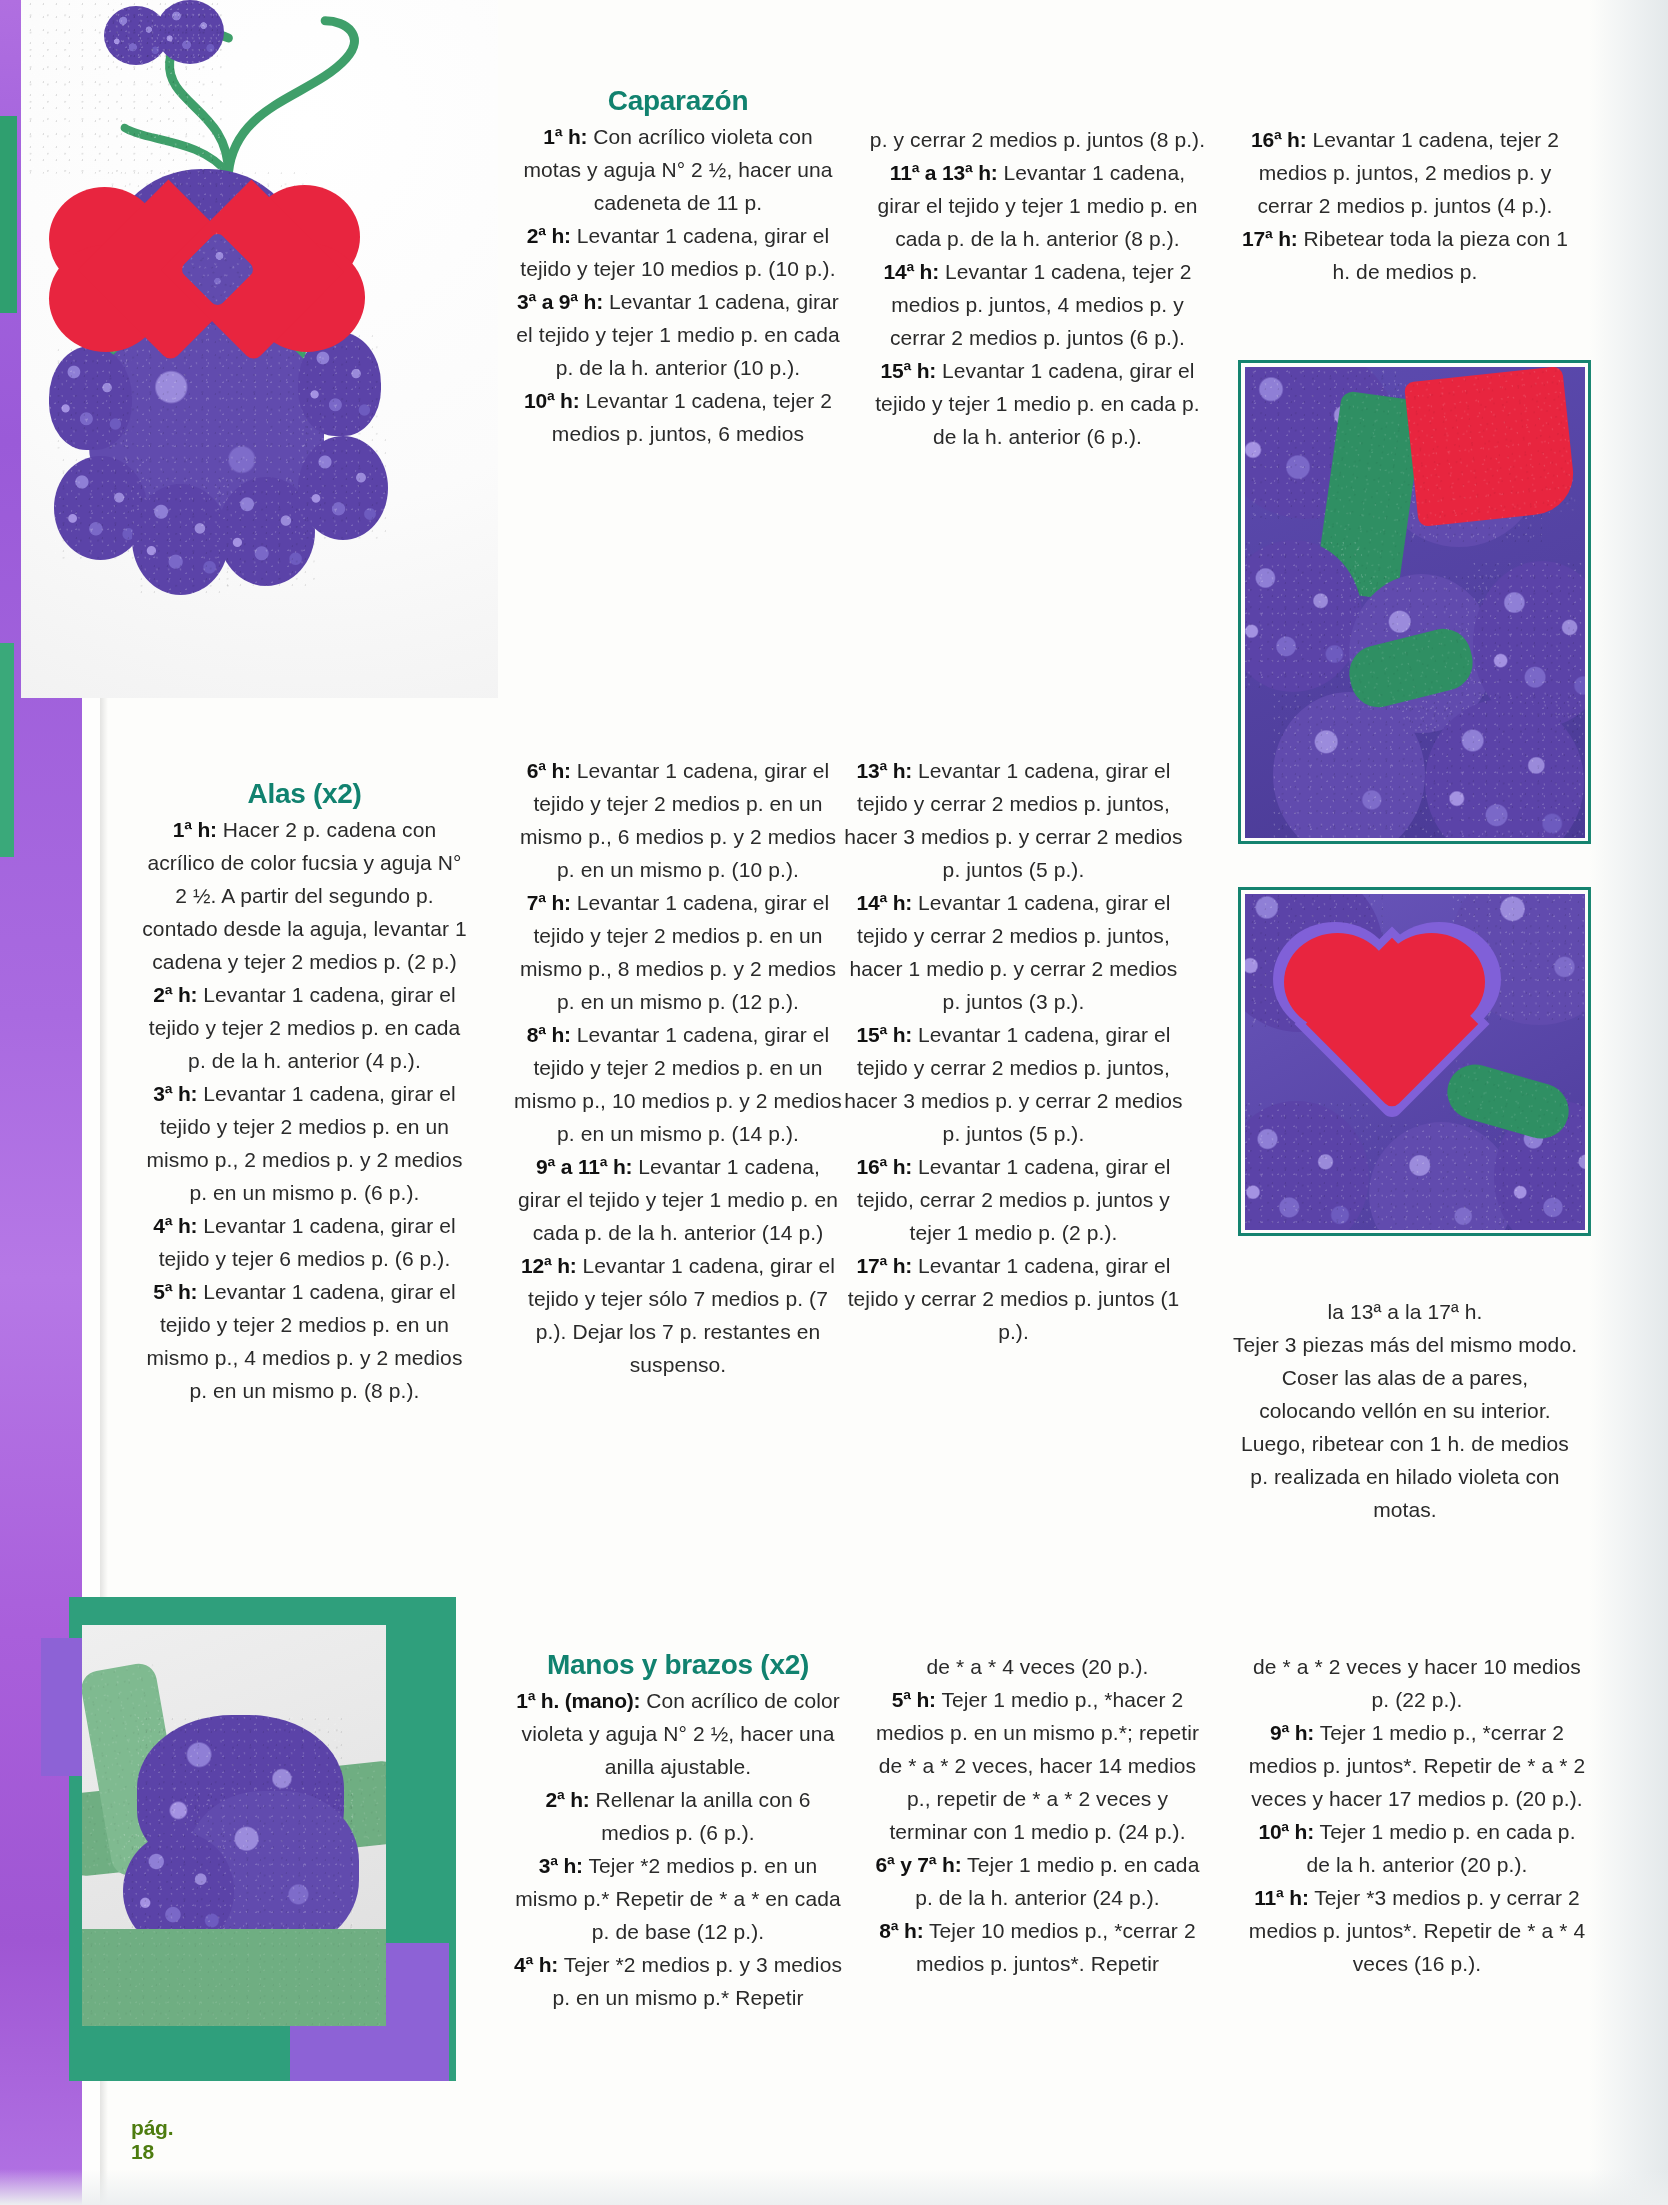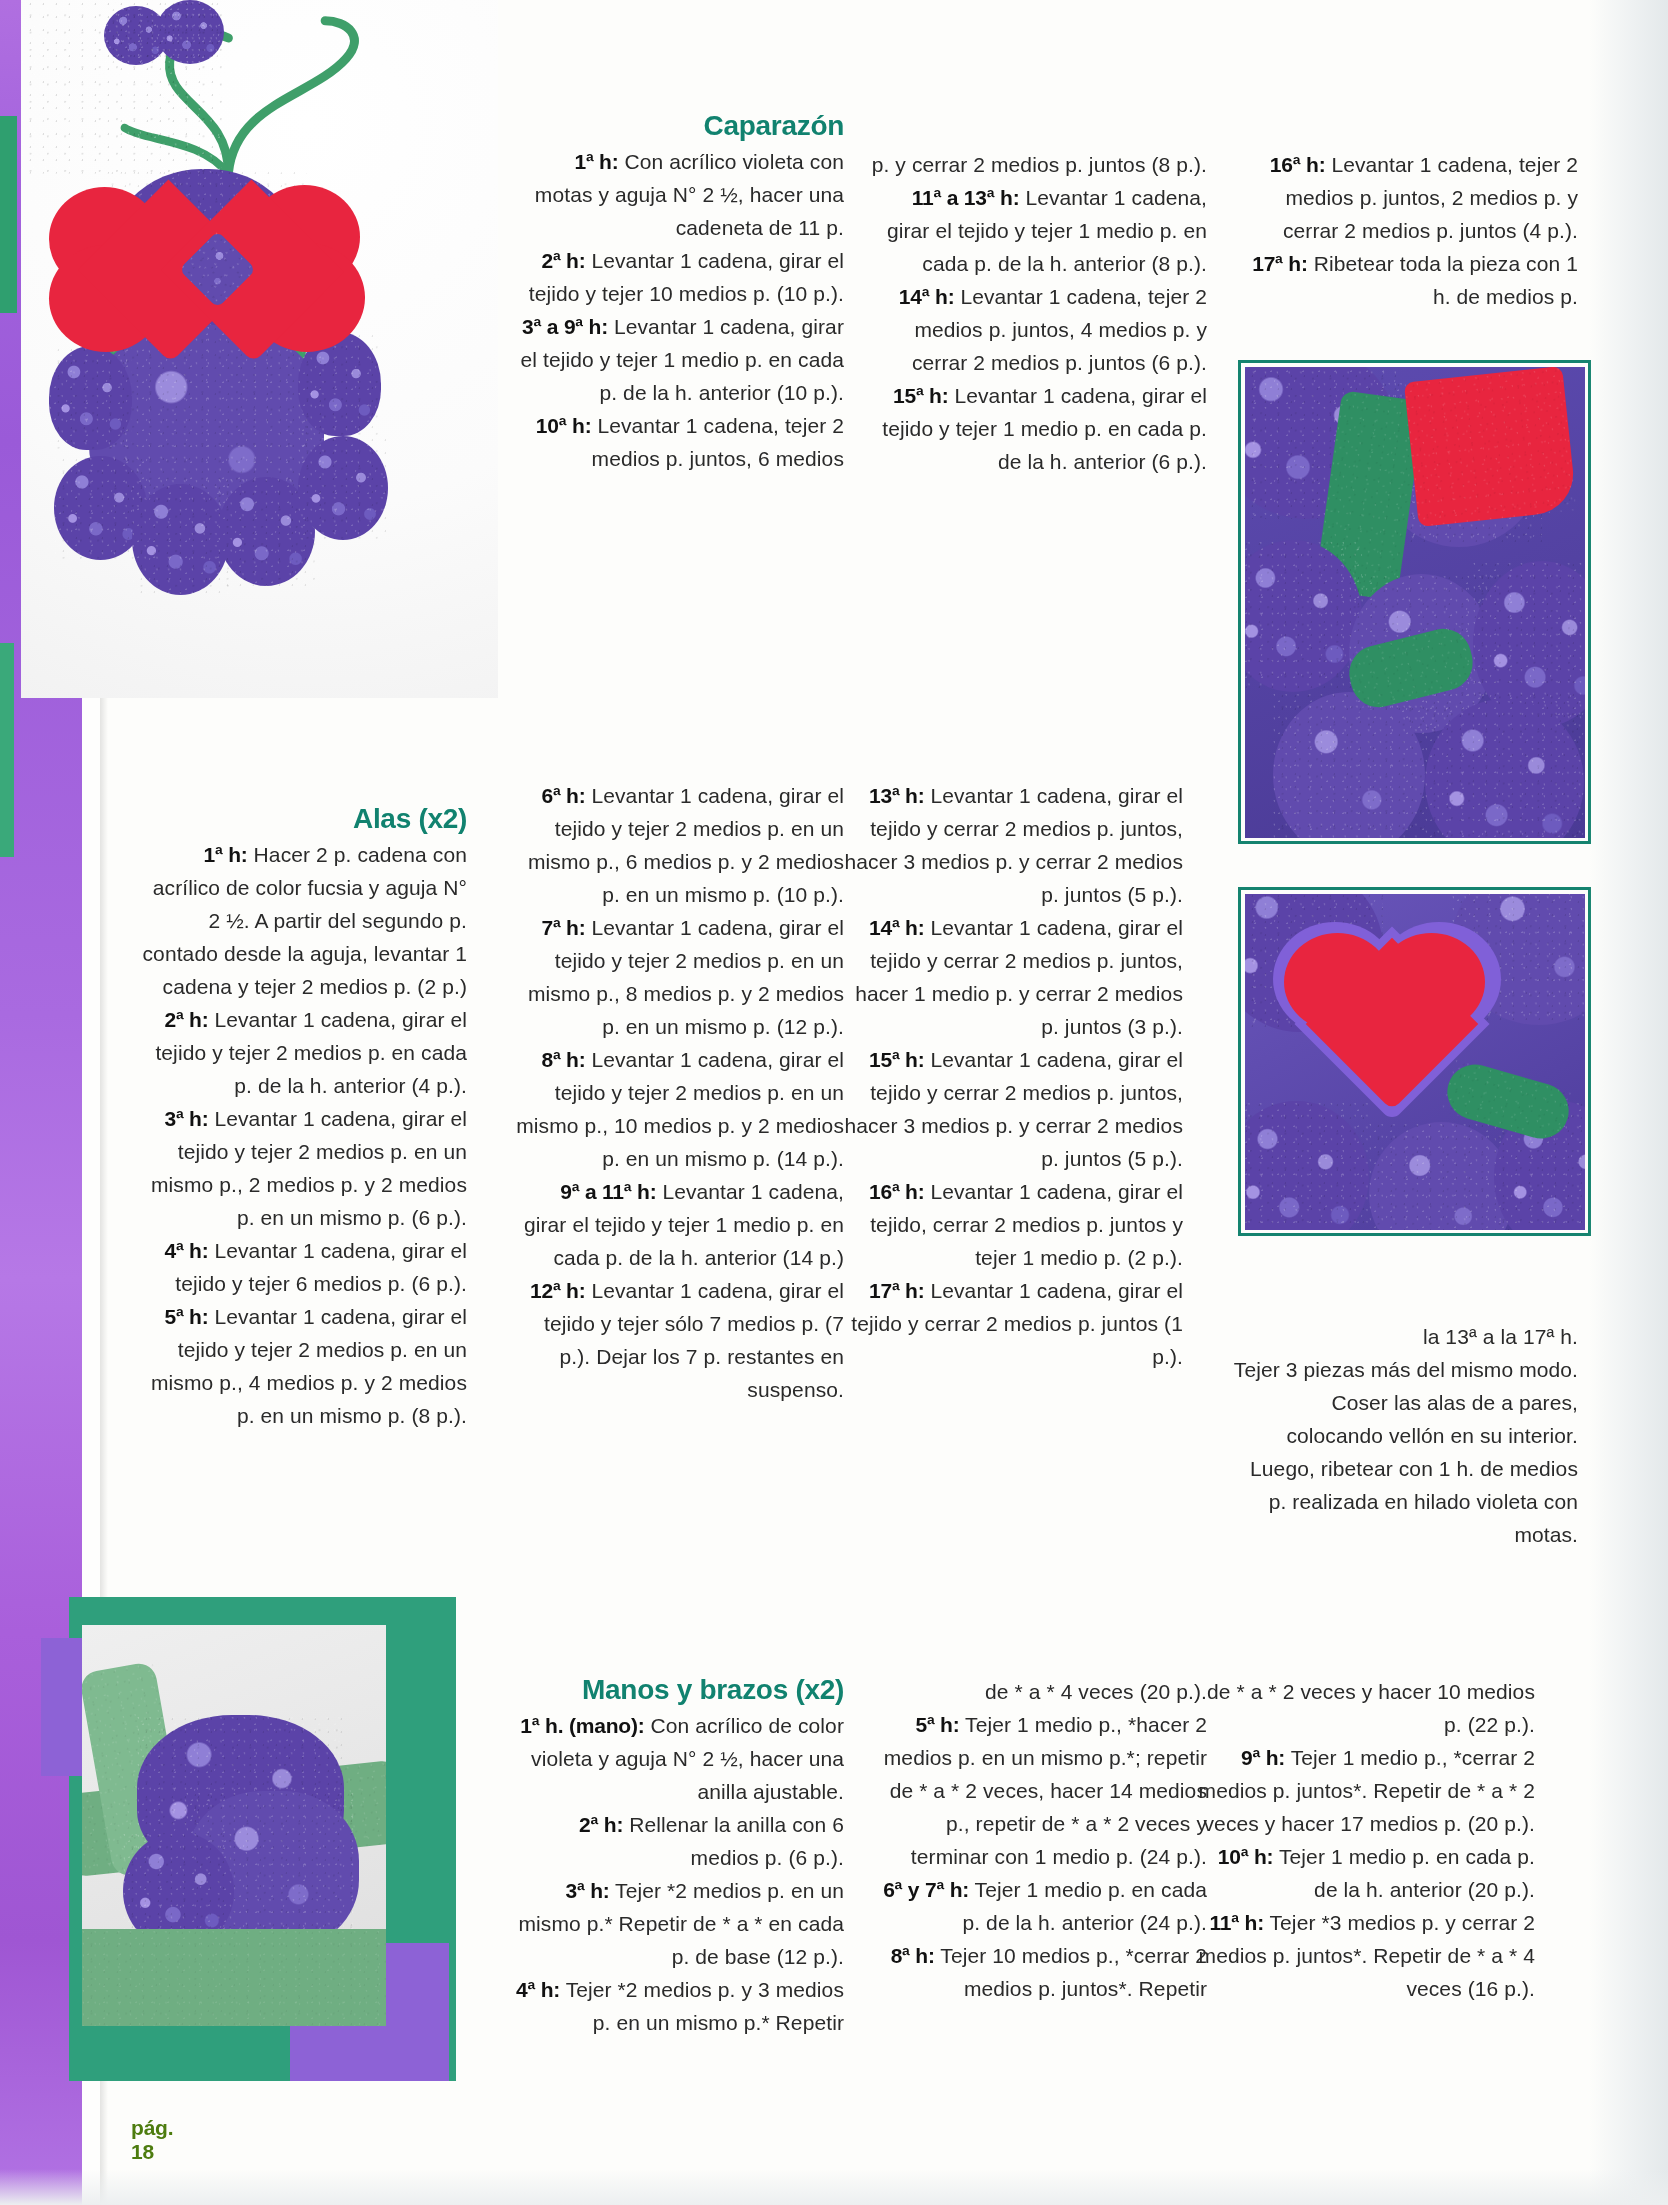--- a/index.html
+++ b/index.html
@@ -16,21 +16,21 @@
   .edge-violet{position:absolute;left:0;top:0;width:82px;height:2205px;
     background:linear-gradient(180deg,#b06fe0 0%,#a463dd 8%,#9a5ad8 20%,#a96ae0 46%,#b678e6 58%,#a95fdb 74%,#9f56d3 88%,#b273e4 100%);}
   .edge-green{position:absolute;left:0;top:116px;width:16.6px;height:197px;background:#2f9f6f;}
   .edge-green2{position:absolute;left:0;top:643px;width:14px;height:214px;background:#3aa97a;}
   .edge-white{position:absolute;left:82px;top:0;width:18px;height:2205px;background:#ffffff;opacity:.55;}
   .edge-shadow{position:absolute;left:100px;top:0;width:8.3px;height:2205px;
     background:linear-gradient(90deg,rgba(0,0,0,.10),rgba(0,0,0,0));}
 
   
   .col{position:absolute;font-size:21px;line-height:33px;color:#2a2a2a;
-       letter-spacing:0.1px;text-align:right;margin-top:25px;}
+       letter-spacing:0.1px;text-align:center;}
   .col p{margin:0;}
   .lead{font-weight:bold;color:#111;letter-spacing:-0.2px;}
   .head{font-size:28px;line-height:36px;font-weight:bold;color:#11826f;
         letter-spacing:-0.3px;margin:0 0 1.4px 0;}
 
   
   .photo{position:absolute;overflow:hidden;}
   .photo-frame{border:3.5px solid #15836f;box-sizing:border-box;}
 
   
@@ -322,21 +322,21 @@
       </div>
   </div>
   <div class="col" style="left:868px;top:1650px;width:339px;">
     <div>
         <p><span>de * a * 4 veces (20 p.).</span></p>
         <p><span class="lead">5ª h:</span><span> Tejer 1 medio p., *hacer 2 medios p. en un mismo p.*; repetir de * a * 2 veces, hacer 14 medios p., repetir de * a * 2 veces y terminar con 1 medio p. (24 p.).</span></p>
         <p><span class="lead">6ª y 7ª h:</span><span> Tejer 1 medio p. en cada p. de la h. anterior (24 p.).</span></p>
         <p><span class="lead">8ª h:</span><span> Tejer 10 medios p., *cerrar 2 medios p. juntos*. Repetir</span></p>
       </div>
   </div>
-  <div class="col" style="left:1189px;top:1650px;width:346px;">
+  <div class="col" style="left:1244px;top:1650px;width:346px;">
     <div>
         <p><span>de * a * 2 veces y hacer 10 medios p. (22 p.).</span></p>
         <p><span class="lead">9ª h:</span><span> Tejer 1 medio p., *cerrar 2 medios p. juntos*. Repetir de * a * 2 veces y hacer 17 medios p. (20 p.).</span></p>
         <p><span class="lead">10ª h:</span><span> Tejer 1 medio p. en cada p. de la h. anterior (20 p.).</span></p>
         <p><span class="lead">11ª h:</span><span> Tejer *3 medios p. y cerrar 2 medios p. juntos*. Repetir de * a * 4 veces (16 p.).</span></p>
       </div>
   </div>
 
   <div class="pag">
     <div>pág.</div>

